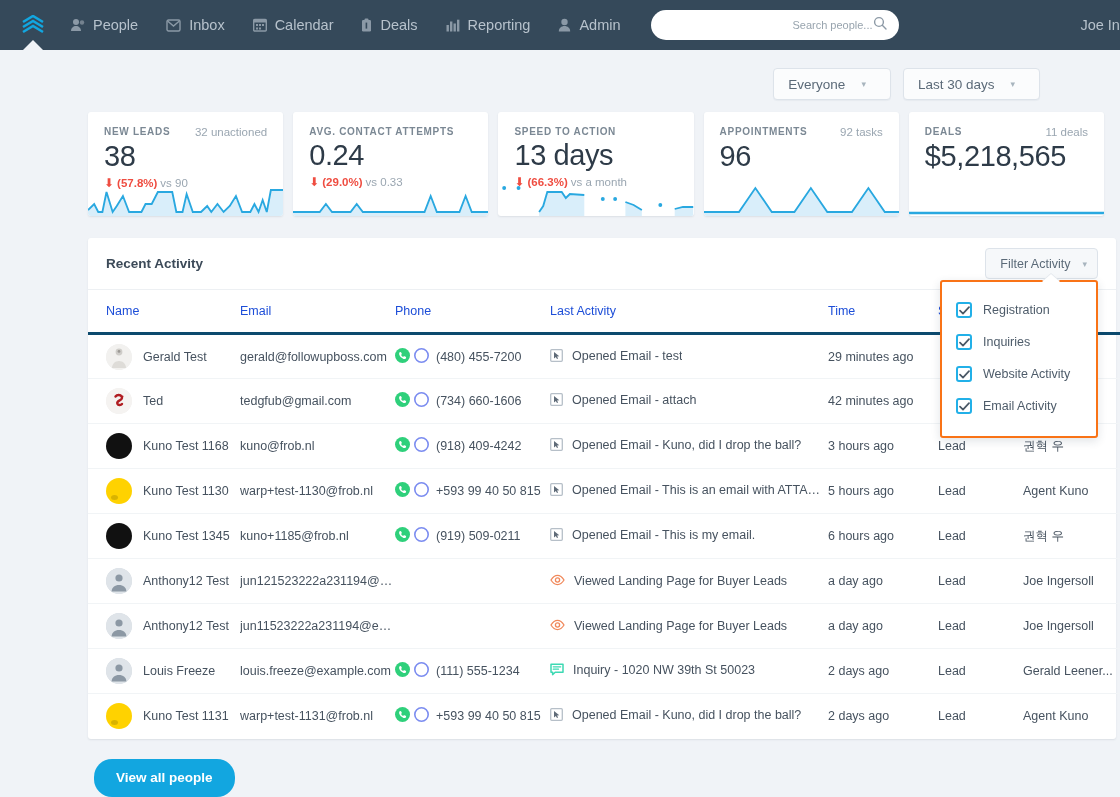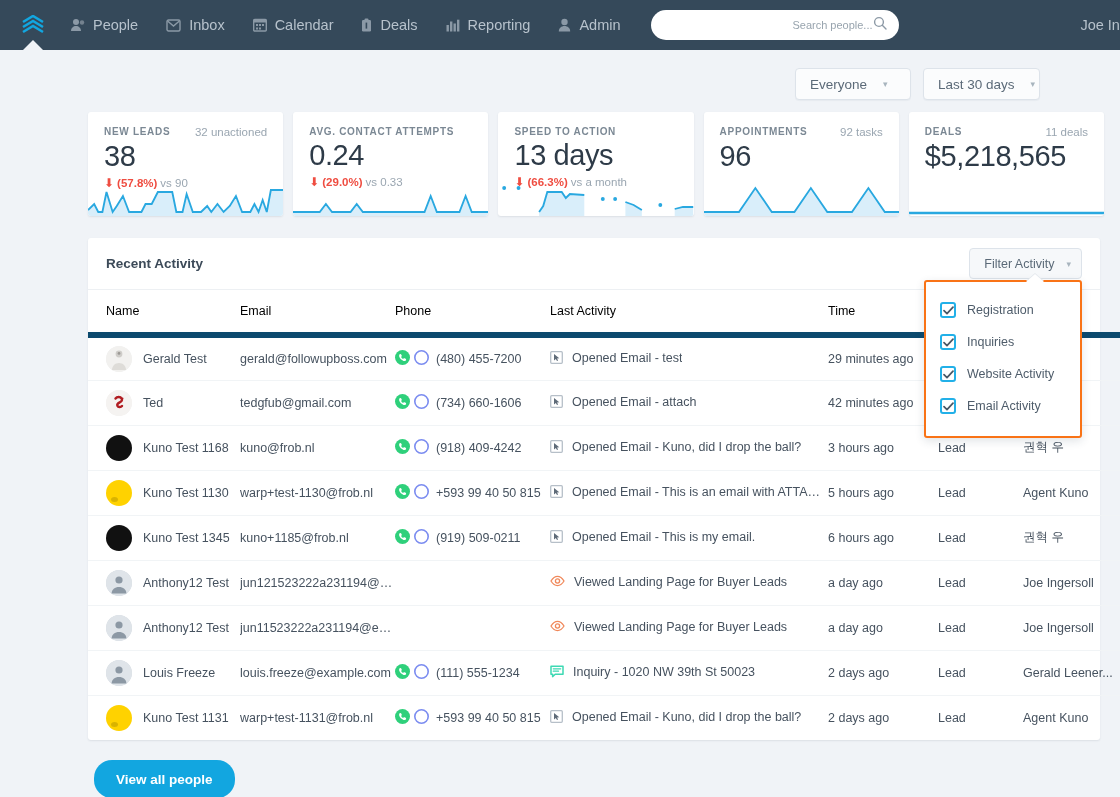--- a/index.html
+++ b/index.html
@@ -81,21 +81,21 @@
     display: flex; justify-content: flex-end; gap: 12px;
     padding: 18px 80px 0 0;
   }
   .selbtn {
     height: 32px;
     min-width: 116px;
     background: #fbfcfd;
     border: 1px solid #dde3ea;
     border-radius: 4px;
     display: flex; align-items: center; justify-content: flex-start;
-    padding: 0 4px 0 14px;
+    padding: 0 24px 0 14px;
     font-size: 13.5px;
     color: #5b6a78;
     cursor: pointer;
     box-shadow: 0 1px 1px rgba(30,50,70,.04);
   }
   .selbtn .caret { margin-left: 16px; color:#a8b4be; font-size: 9px; }
 
   
   .cards {
     display: flex;
@@ -139,21 +139,21 @@
   .card .cdelta .vs { color:#9aa6b1; }
   .card .spark {
     position: absolute;
     left: 0; right: 0; bottom: 0;
     height: 34px;
   }
   .card .spark svg { display:block; width: 100%; height: 100%; }
 
   
   .panel {
-    margin: 22px 20px 0 88px;
+    margin: 22px 4px 0 88px;
     background: #fff;
     border-radius: 3px;
     box-shadow: 0 1px 2px rgba(35,55,75,.10);
     position: relative;
   }
   .panel-head {
     height: 52px;
     display: flex; align-items: center;
     padding: 0 18px;
     border-bottom: 1px solid #edf0f3;
@@ -174,23 +174,23 @@
     cursor: pointer;
   }
   .filter-activity-btn .caret { color:#a8b4be; font-size: 9px; }
 
   
   table { width: 100%; border-collapse: collapse; table-layout: fixed; }
   thead th {
     text-align: left;
     font-size: 12.5px;
     font-weight: 400;
-    color: #000000;
+    color: #1d4ed8;
     padding: 14px 0 14px 0;
-    border-bottom: 6px solid #0c4a6e;
+    border-bottom: 3px solid #0c4a6e;
   }
   tbody td {
     padding: 0;
     height: 45px;
     border-bottom: 1px solid #f1f4f6;
     font-size: 12.5px;
     color: #46525f;
     vertical-align: middle;
     white-space: nowrap;
     overflow: hidden;

